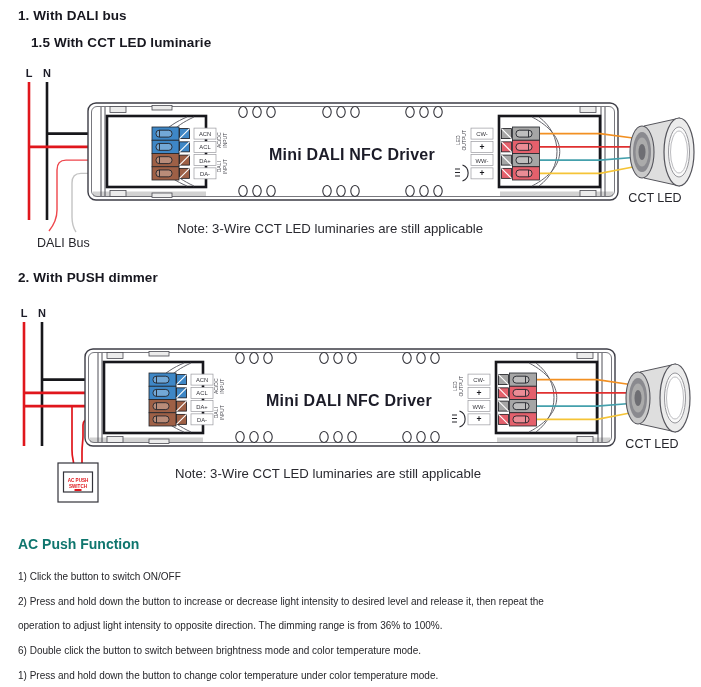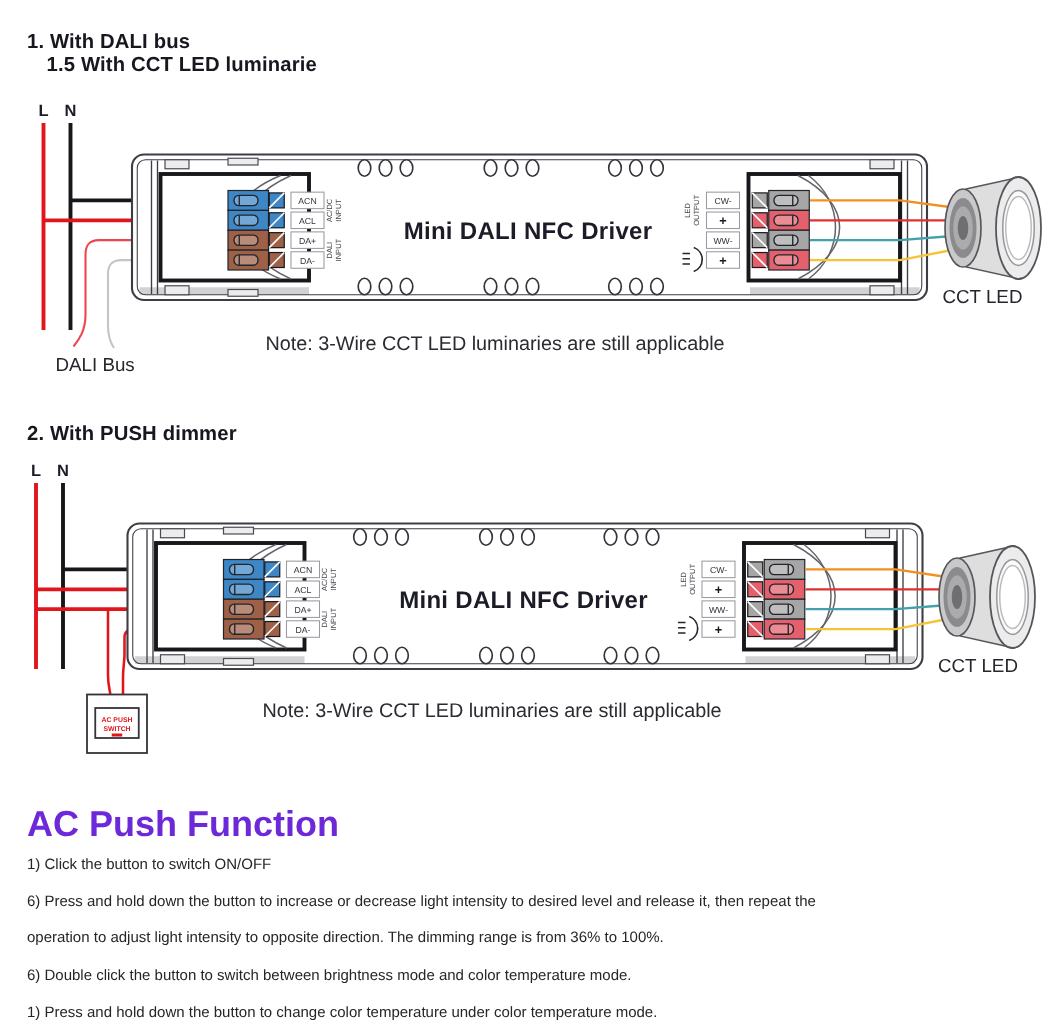--- a/index.html
+++ b/index.html
@@ -1,22 +1,22 @@
 <!DOCTYPE html>
 <html><head>
 <meta charset="utf-8">
 <style>
   html,body{margin:0;padding:0;background:#fff;}
   #page{position:relative;width:701px;height:687px;background:#fff;overflow:hidden;
         font-family:"Liberation Sans",sans-serif;}
   .section-heading{position:absolute;font-size:13.5px;font-weight:600;color:#17171f;letter-spacing:.1px;}
-  #h1{left:18px;top:20px;text-align:right;}
+  #h1{left:18px;top:8px;text-align:right;}
   #h11{left:31px;top:35px;}
-  #h2{left:18px;top:281px;}
-  #acpush-title{position:absolute;left:18px;top:536px;font-size:24px;font-weight:700;color:#6d28d9;}
+  #h2{left:18px;top:270px;}
+  #acpush-title{position:absolute;left:18px;top:536px;font-size:14px;font-weight:700;color:#0f766e;}
   #acpush-lines{position:absolute;left:18px;top:565px;width:672px;font-size:10px;color:#26262a;line-height:24.7px;}
   svg{position:absolute;left:0;}
   #svg-d1{top:60px;}
   #svg-d2{top:300px;}
   svg text{font-family:"Liberation Sans",sans-serif;}
   .outline{fill:#fff;stroke:#3d3d46;stroke-width:1.4;}
   .thin{fill:none;stroke:#3d3d46;stroke-width:.7;}
   .capline{stroke:#3d3d46;stroke-width:.9;}
   .captab{fill:#ececec;stroke:#4a4a52;stroke-width:.8;}
   .graystrip{fill:#d2d2d2;}
@@ -417,19 +417,19 @@
       <ellipse class="ledin2" cx="675" cy="98" rx="8.5" ry="21"></ellipse>
       <text class="biglabel" x="652" y="148" text-anchor="middle">CCT LED</text>
     </g>
 
     <text class="note" x="328" y="178">Note: 3-Wire CCT LED luminaries are still applicable</text>
   </svg>
 
   <div id="acpush-title">AC Push Function</div>
   <div id="acpush-lines">
     <div>1) Click the button to switch ON/OFF</div>
-    <div>6) Press and hold down the button to increase or decrease light intensity to desired level and release it, then repeat the</div>
+    <div>2) Press and hold down the button to increase or decrease light intensity to desired level and release it, then repeat the</div>
     <div>operation to adjust light intensity to opposite direction. The dimming range is from 36% to 100%.</div>
     <div>6) Double click the button to switch between brightness mode and color temperature mode.</div>
     <div>1) Press and hold down the button to change color temperature under color temperature mode.</div>
   </div>
 
 </div>
 
 </body></html>

